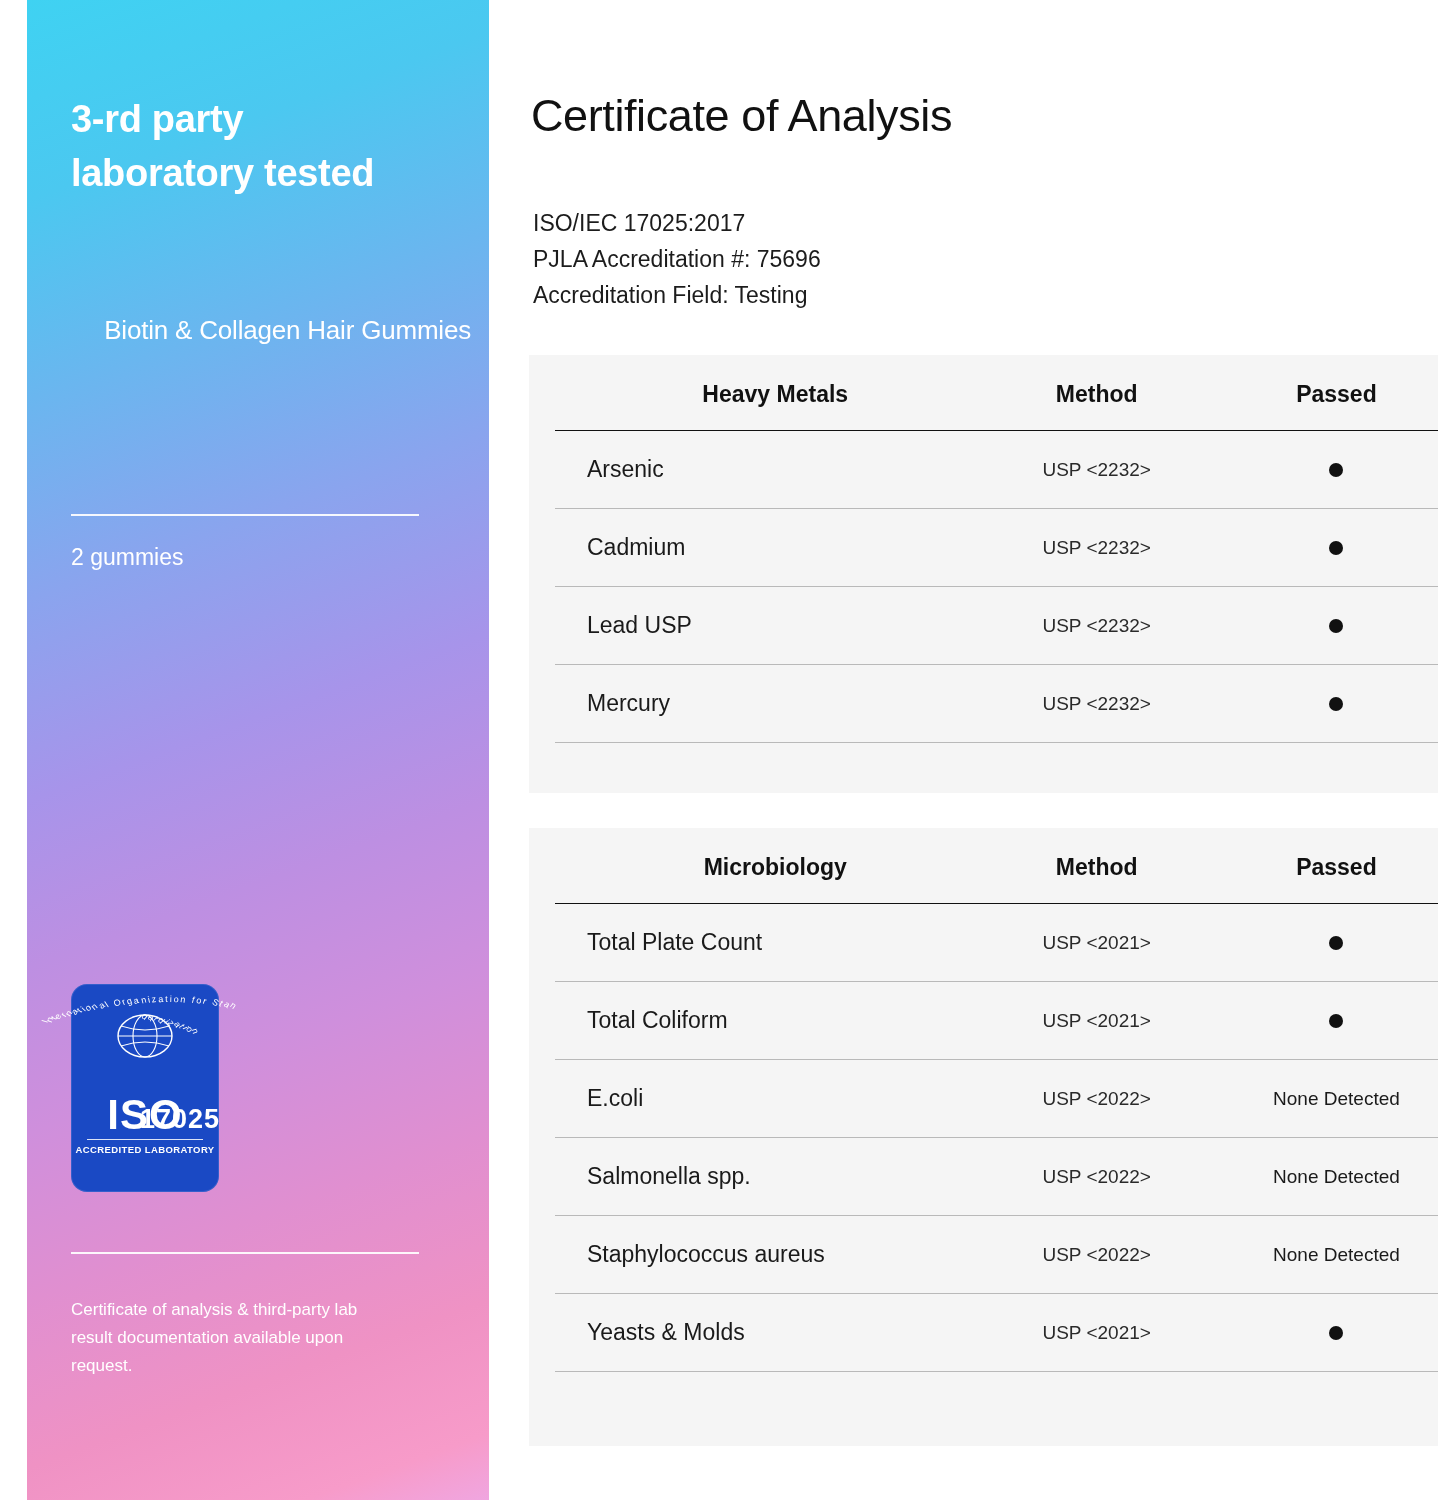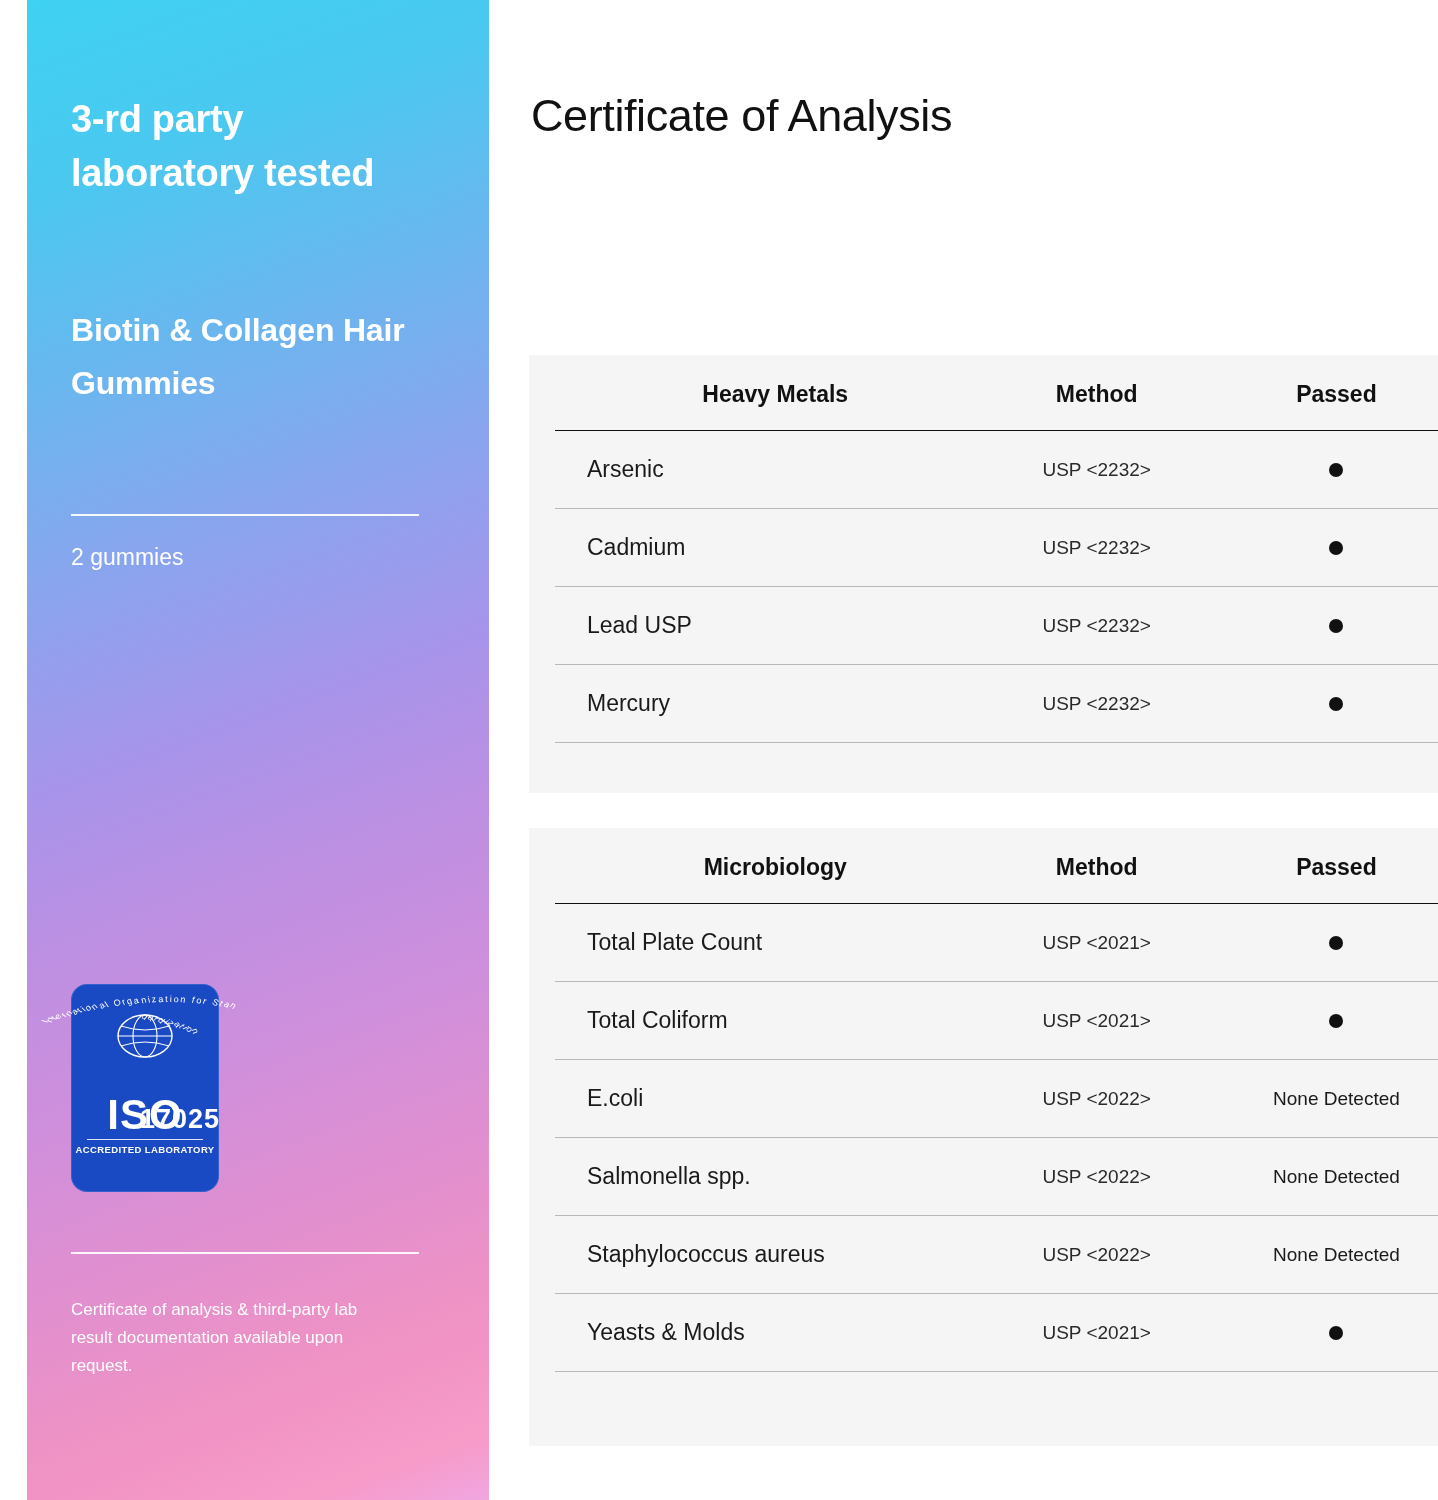--- a/index.html
+++ b/index.html
@@ -59,25 +59,26 @@
     line-height: 54px;
     font-weight: bold;
     color: #ffffff;
     letter-spacing: -0.3px;
   }
   .product-name {
     position: absolute;
     top: 304px;
     left: 0;
     width: 400px;
-    font-size: 32px;
+    font-size: 26px;
     line-height: 53px;
-    font-weight: 700;
+    font-weight: 400;
     color: #ffffff;
     letter-spacing: -0.2px;
+    text-align: right;
   }
   .divider-top {
     position: absolute;
     top: 514px;
     left: 0;
     width: 348px;
     height: 2px;
     background: rgba(255,255,255,0.92);
   }
   .serving {
@@ -311,20 +312,25 @@
       <div class="divider-bottom"></div>
 
       <div class="footnote">Certificate of analysis &amp; third-party lab result documentation available upon request.</div>
     </div>
   </div>
 
   <div class="right-panel">
 
     <div class="doc-title">Certificate of Analysis</div>
 
+    <div class="accreditation">
+      <div>ISO/IEC 17025:2017</div>
+      <div>PJLA Accreditation #: 75696</div>
+      <div>Accreditation Field: Testing</div>
+    </div>
 
     <div class="card" id="card-heavy-metals">
       <table class="coa">
         <colgroup>
             <col class="c1">
             <col class="c2">
             <col class="c3">
           </colgroup>
         <thead>
           <tr>

